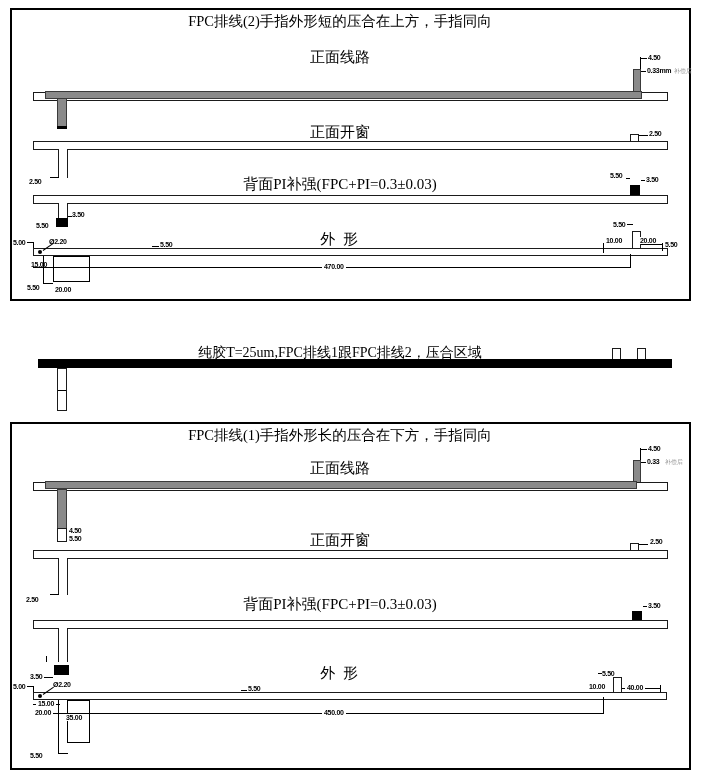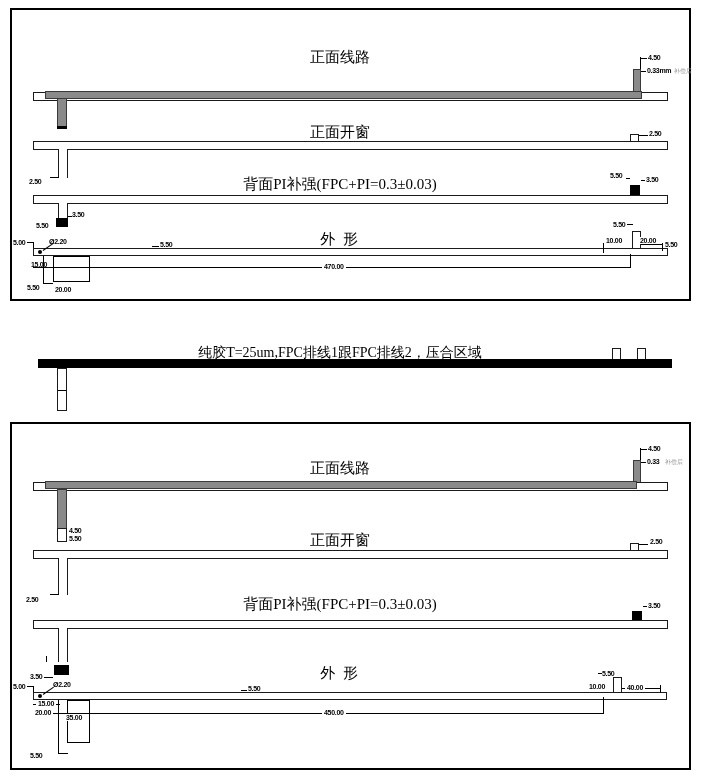--- a/index.html
+++ b/index.html
@@ -23,20 +23,21 @@
   .dot{position:absolute;width:4px;height:4px;border-radius:50%;background:#000}
   .lead{transform-origin:0 50%;transform:rotate(-35deg)}
   .wbg{background:#fff;padding:0 2px}
 </style>
 </head>
 <body>
 
 <div class="stage">
 
   <div class="panel" style="left:10px;top:8px;width:681px;height:293px"></div>
+  <div class="sl ttl" style="top:14px">FPC排线(2)手指外形短的压合在上方，手指同向</div>
 
   <div class="sl" style="top:50px">正面线路</div>
   <div class="ln" style="left:640px;top:57px;width:1px;height:35px"></div>
   <div class="ln" style="left:641px;top:58px;width:6px;height:1px"></div>
   <div class="d" style="left:648px;top:54px">4.50</div>
   <div class="ln" style="left:641px;top:71px;width:5px;height:1px"></div>
   <div class="d" style="left:647px;top:67px">0.33mm</div>
   <div class="dn" style="left:674px;top:68px">补偿后</div>
   <div class="gry" style="left:633px;top:69px;width:8px;height:24px"></div>
   <div class="bar" style="left:33px;top:92px;width:635px;height:9px"></div>
@@ -97,20 +98,21 @@
   <div class="d" style="left:665px;top:241px">5.50</div>
 
   <div class="sl mid" style="top:346px">纯胶T=25um,FPC排线1跟FPC排线2，压合区域</div>
   <div class="bar" style="left:612px;top:348px;width:9px;height:13px"></div>
   <div class="bar" style="left:637px;top:348px;width:9px;height:13px"></div>
   <div class="pad" style="left:38px;top:359px;width:634px;height:9px"></div>
   <div class="bar" style="left:57px;top:368px;width:10px;height:43px"></div>
   <div class="ln" style="left:58px;top:390px;width:8px;height:1px"></div>
 
   <div class="panel" style="left:10px;top:422px;width:681px;height:348px"></div>
+  <div class="sl ttl" style="top:428px">FPC排线(1)手指外形长的压合在下方，手指同向</div>
 
   <div class="sl" style="top:461px">正面线路</div>
   <div class="ln" style="left:640px;top:448px;width:1px;height:34px"></div>
   <div class="ln" style="left:641px;top:449px;width:6px;height:1px"></div>
   <div class="d" style="left:648px;top:445px">4.50</div>
   <div class="ln" style="left:641px;top:462px;width:5px;height:1px"></div>
   <div class="d" style="left:647px;top:458px">0.33</div>
   <div class="dn" style="left:665px;top:459px">补偿后</div>
   <div class="gry" style="left:633px;top:460px;width:8px;height:23px"></div>
   <div class="bar" style="left:33px;top:482px;width:635px;height:9px"></div>

